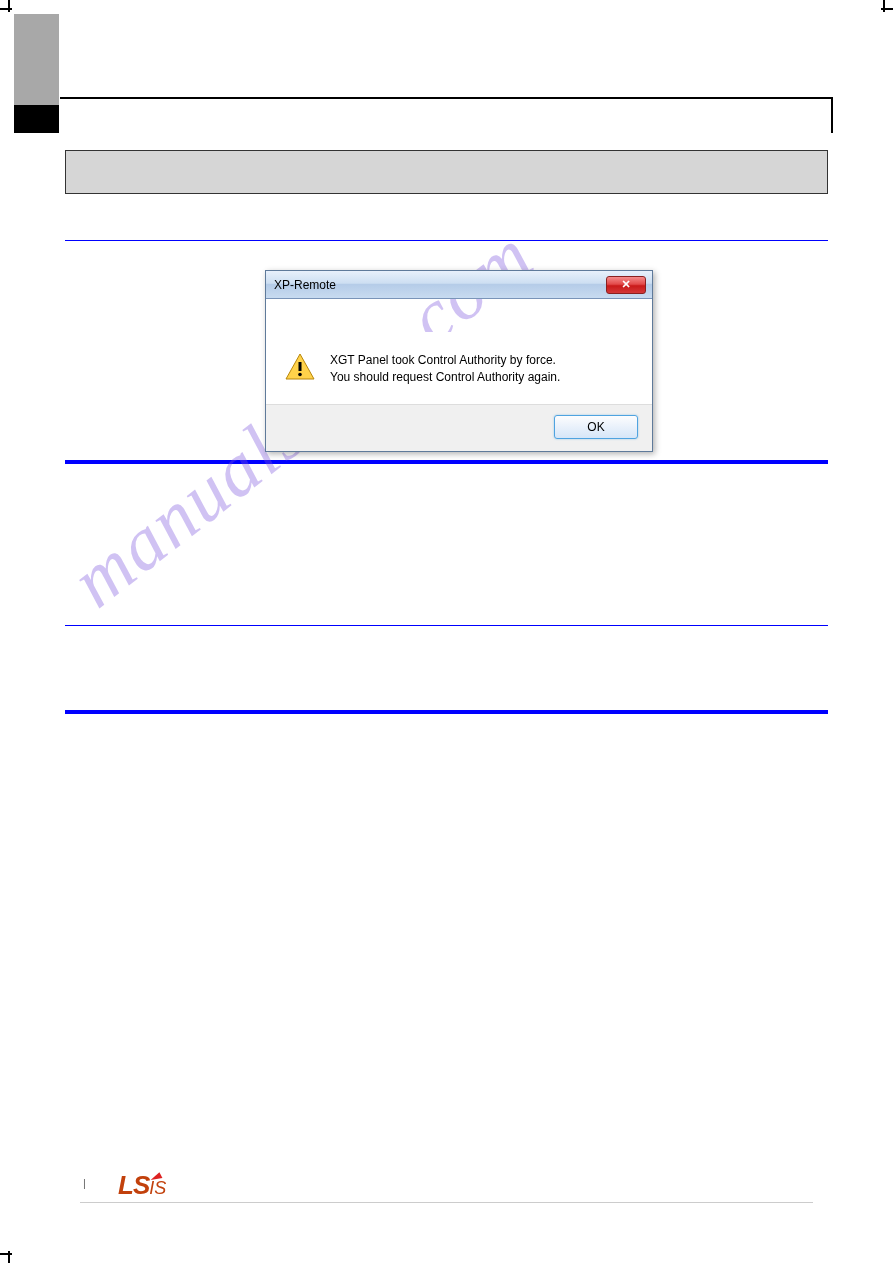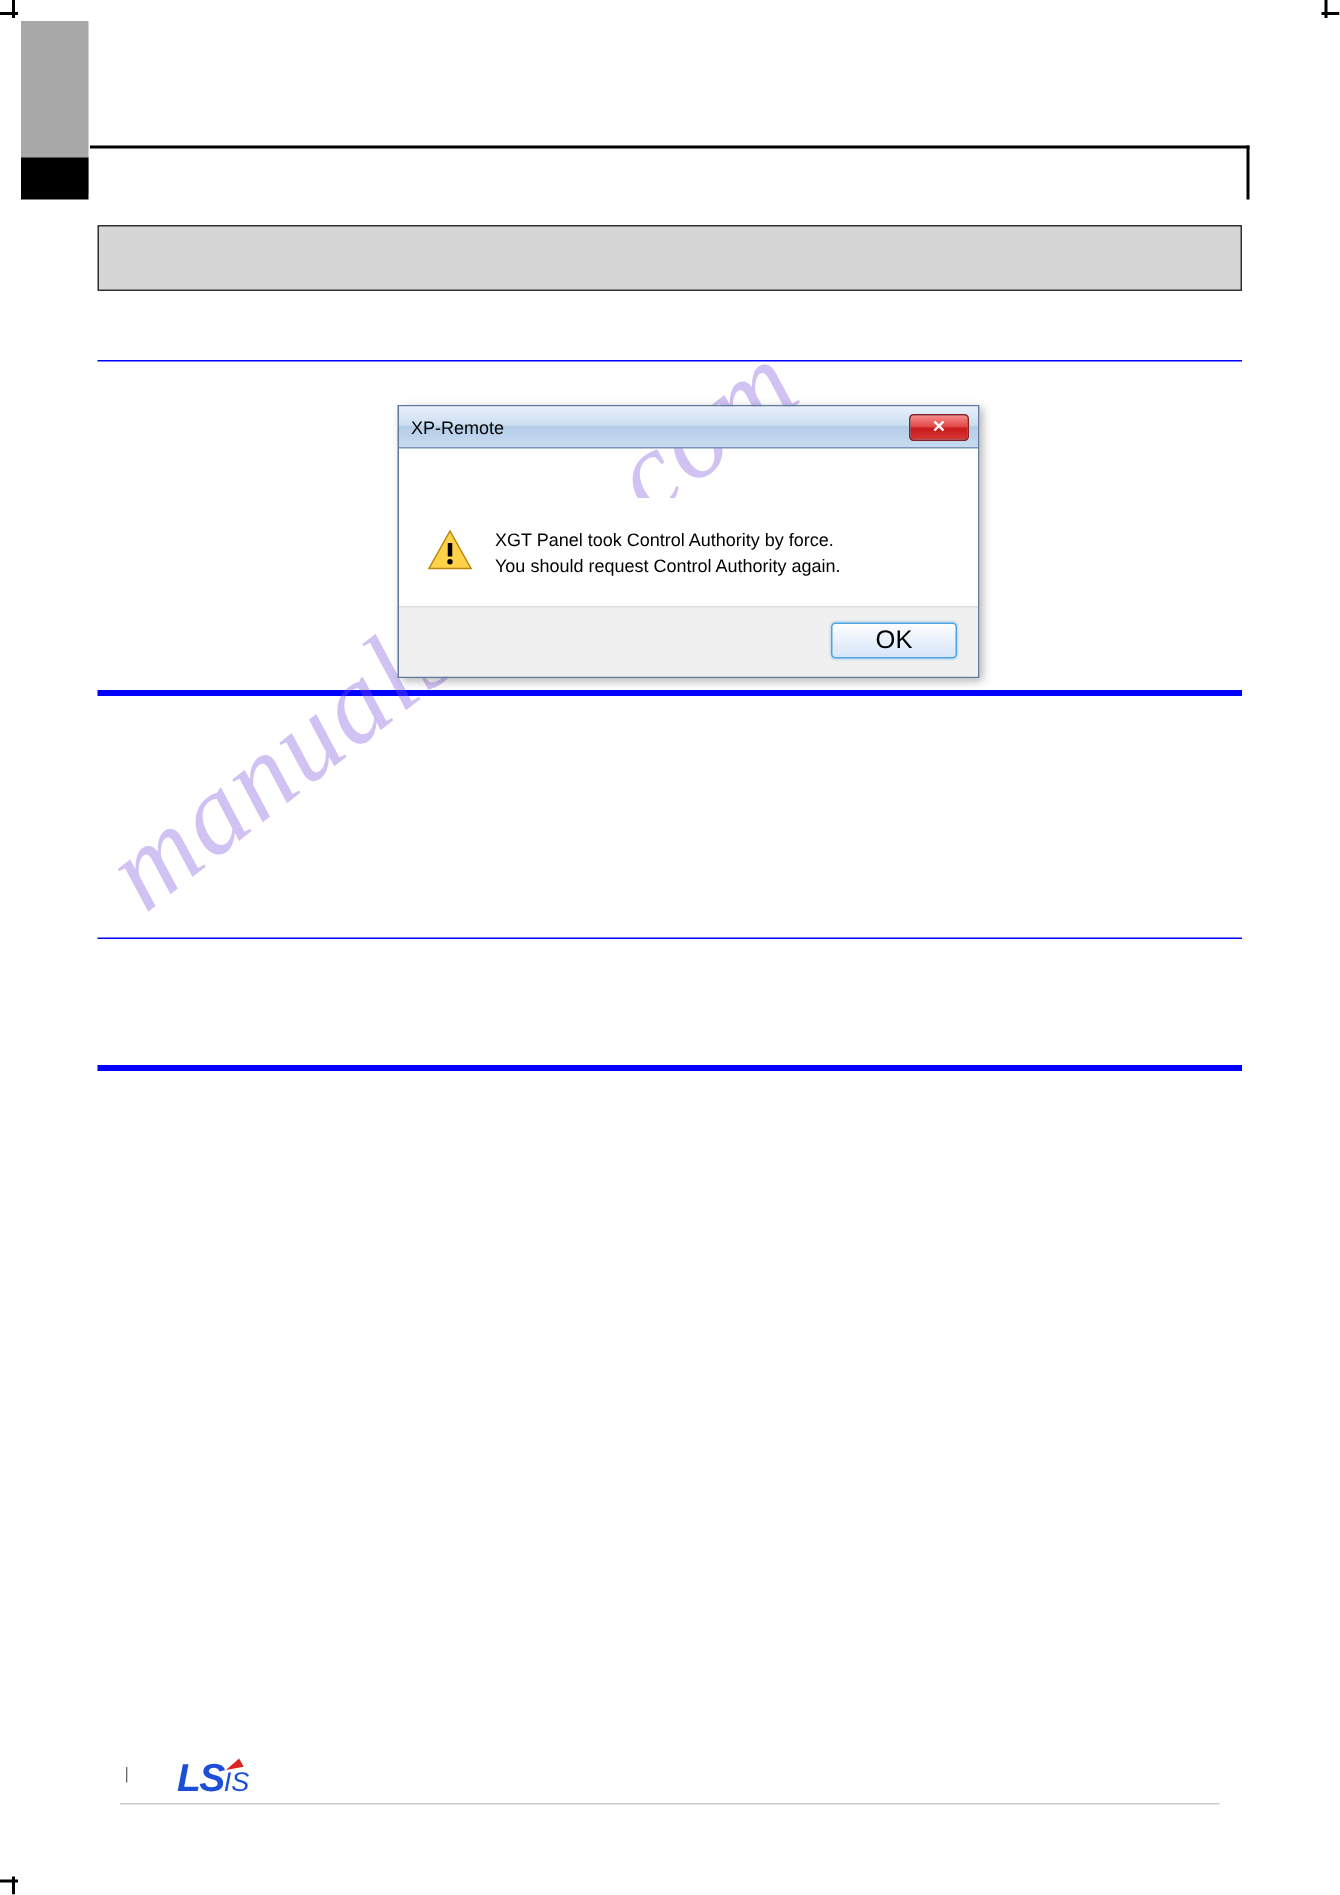--- a/index.html
+++ b/index.html
@@ -162,40 +162,40 @@
       display: flex;
       justify-content: flex-end;
       border-top: 1px solid #ddd;
     }
     .ok-btn {
       width: 84px;
       height: 24px;
       background: linear-gradient(to bottom, #fdfdfe 0%, #e9f1fb 50%, #d6e6f8 100%);
       border: 1px solid #4fa3e0;
       border-radius: 3px;
-      font-size: 17px;
+      font-size: 12px;
       cursor: pointer;
       box-shadow: 0 0 2px rgba(79,163,224,0.6);
     }
     .page-num {
       position: absolute;
       bottom: 74px;
       left: 83px;
       font-size: 11px;
       color: #666;
     }
     .logo {
       position: absolute;
       bottom: 62px;
       left: 118px;
       font-size: 26px;
       font-weight: bold;
       font-style: italic;
       font-family: Arial, sans-serif;
-      color: #1d4ed8;
+      color: #c2410c;
     }
     .logo .ls { letter-spacing: -1px; }
     .logo .is { font-size: 18px; font-weight: normal; }
     .logo-accent {
       position: absolute;
       bottom: 84px;
       left: 150px;
       width: 0;
       height: 0;
       border-left: 10px solid transparent;

